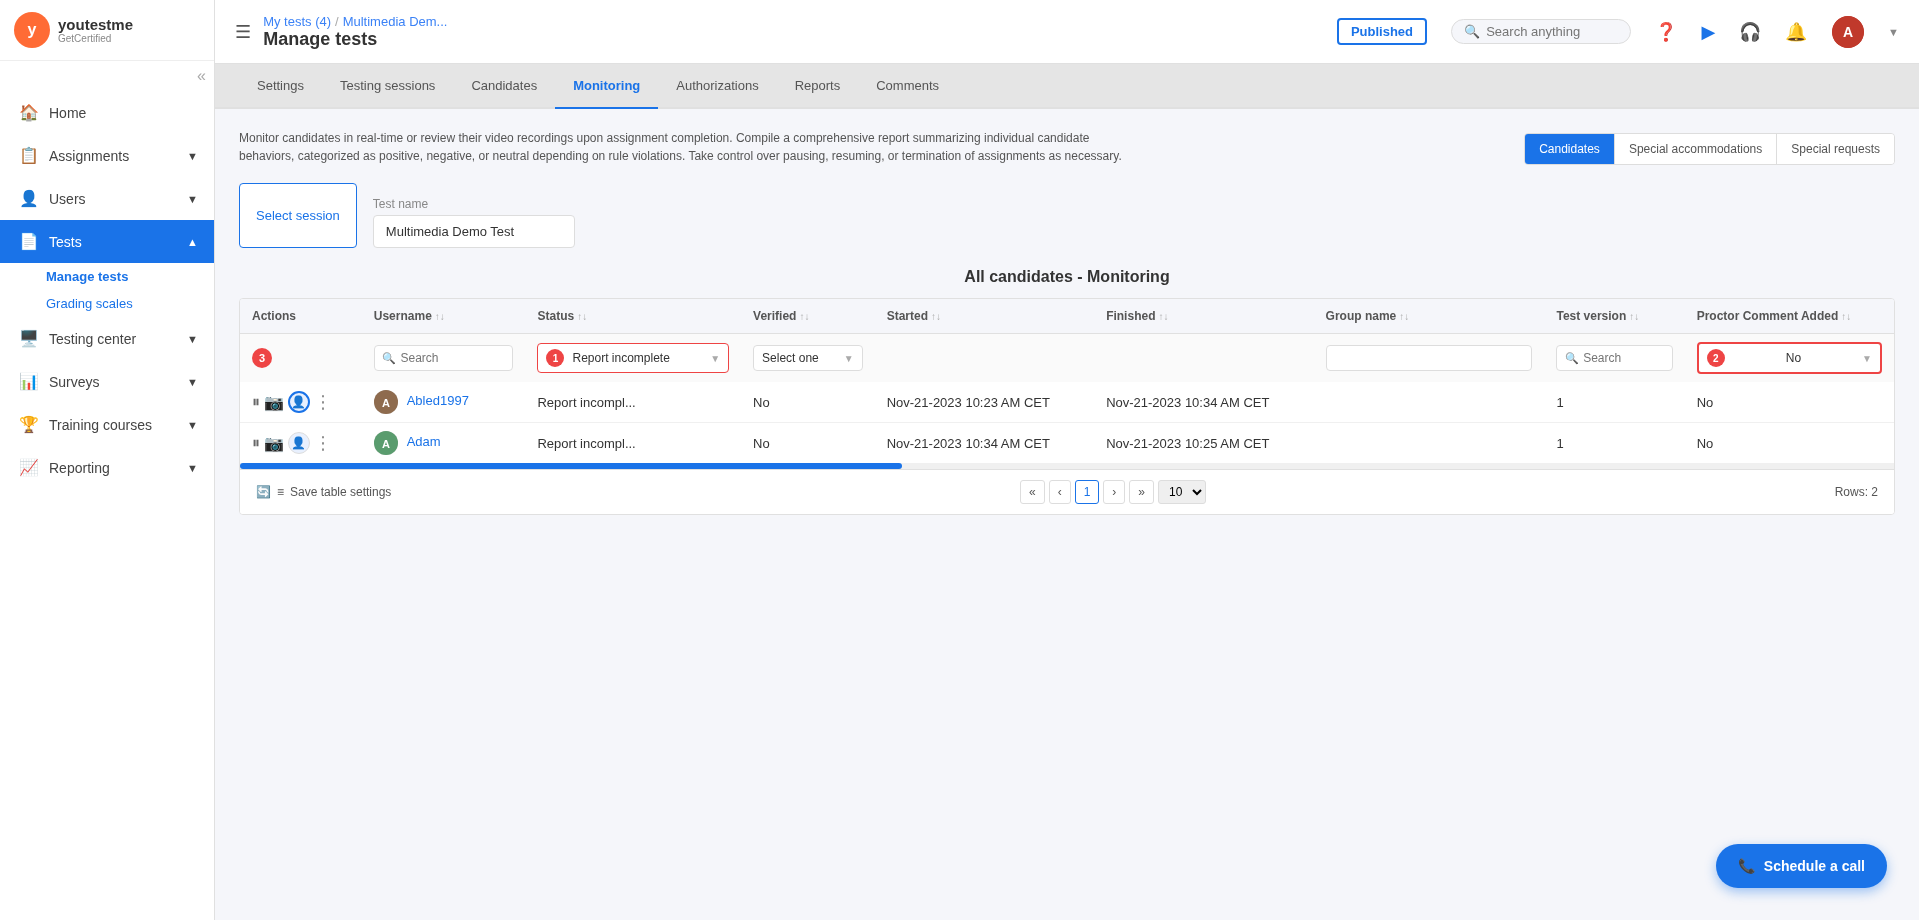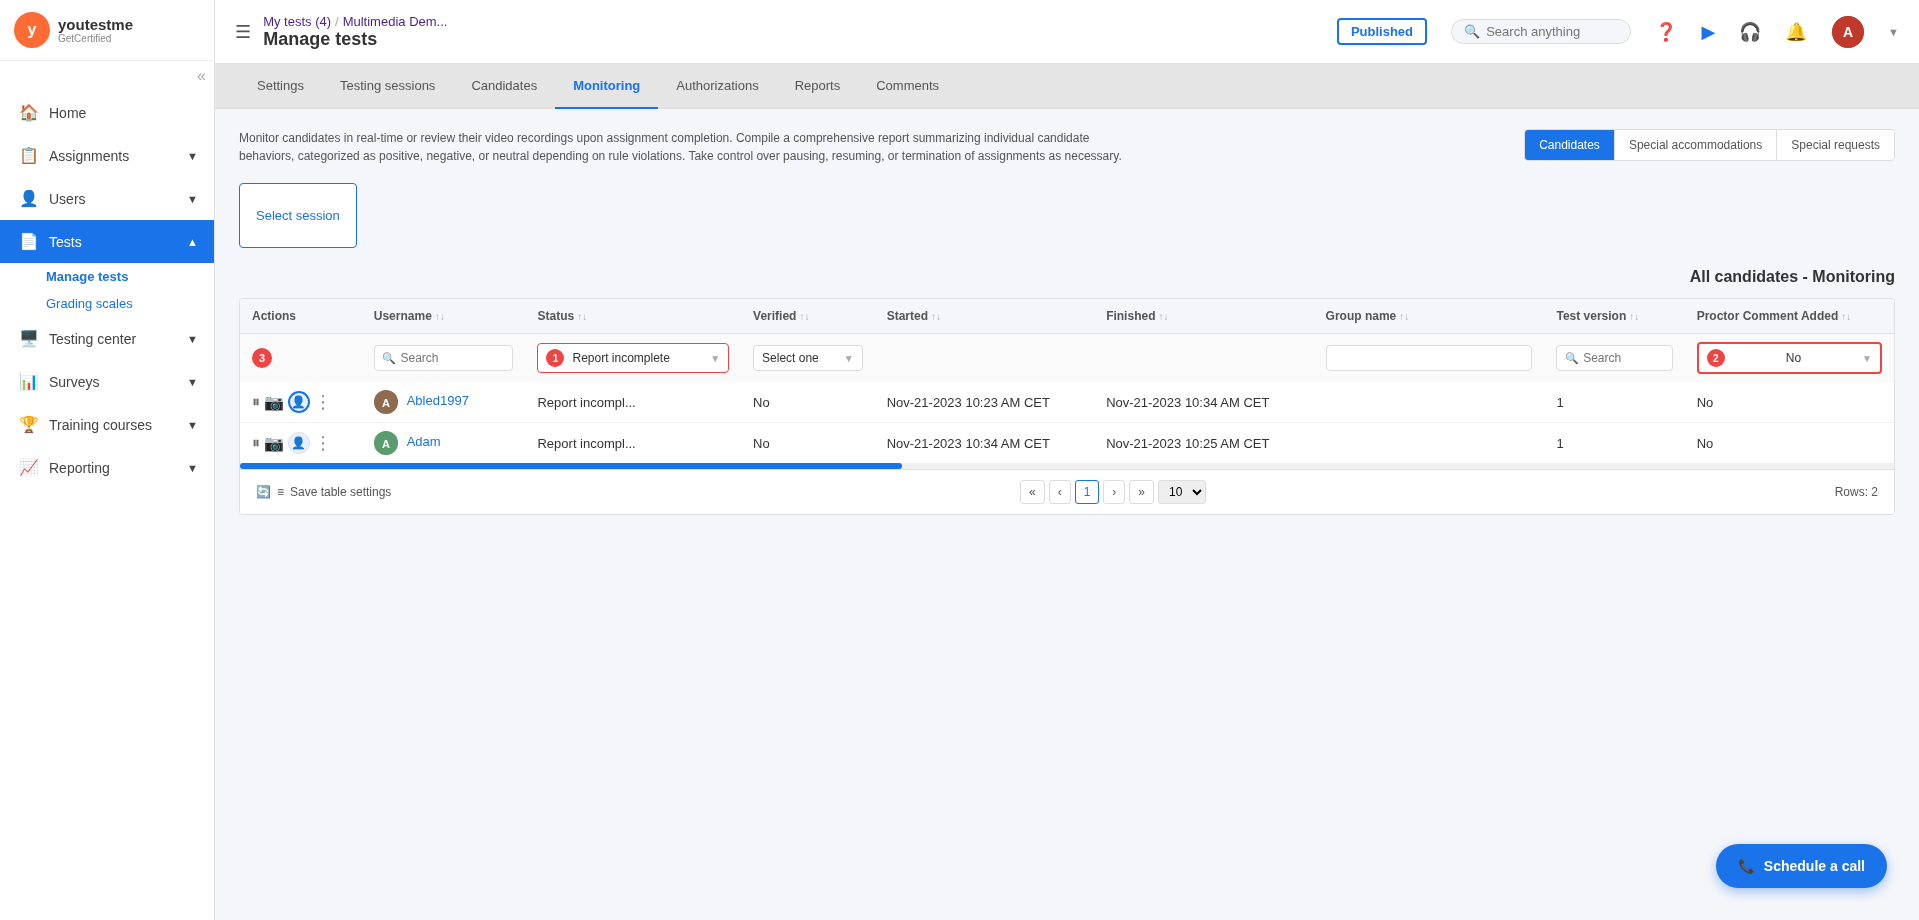--- a/index.html
+++ b/index.html
@@ -20,56 +20,56 @@
     .nav-sub { padding: 6px 16px 6px 46px; cursor: pointer; color: #1a73e8; font-size: 13px; display: block; }
     .nav-sub.active-sub { color: #1a73e8; font-weight: 600; }
 
     
     .main { flex: 1; display: flex; flex-direction: column; overflow: hidden; }
 
     
     .topbar { background: #fff; border-bottom: 1px solid #e0e0e0; padding: 0 20px; height: 64px; display: flex; align-items: center; gap: 12px; }
     .topbar-menu-btn { background: none; border: none; cursor: pointer; font-size: 18px; color: #555; }
     .breadcrumb { display: flex; align-items: center; gap: 4px; flex: 1; }
-    .breadcrumb-link { color: #4c1d95; font-size: 13px; text-decoration: none; cursor: pointer; }
+    .breadcrumb-link { color: #3b82f6; font-size: 13px; text-decoration: none; cursor: pointer; }
     .breadcrumb-sep { color: #aaa; font-size: 13px; }
     .topbar-right { display: flex; align-items: center; gap: 24px; }
     .published-badge { border: 2px solid #1a73e8; color: #1a73e8; border-radius: 4px; padding: 4px 12px; font-size: 13px; font-weight: 600; }
     .search-box { display: flex; align-items: center; background: #f5f6fa; border: 1px solid #ddd; border-radius: 20px; padding: 4px 12px; gap: 6px; min-width: 180px; }
     .search-box input { background: none; border: none; outline: none; font-size: 13px; color: #555; width: 120px; }
     .topbar-icon { font-size: 18px; cursor: pointer; color: #555; }
     .avatar { width: 32px; height: 32px; border-radius: 50%; background: #c0392b; display: flex; align-items: center; justify-content: center; color: #fff; font-size: 14px; font-weight: 600; cursor: pointer; overflow: hidden; }
 
     
     .content { flex: 1; overflow-y: auto; padding: 0; background: #f5f6fa; }
 
     
     .tab-bar { background: #e5e5e5; display: flex; align-items: center; border-bottom: 2px solid #e0e0e0; padding: 0 24px; gap: 0; }
     .tab { padding: 14px 18px; cursor: pointer; font-size: 13px; color: #555; border-bottom: 2px solid transparent; margin-bottom: -2px; white-space: nowrap; }
     .tab.active { color: #1a73e8; border-bottom: 2px solid #1a73e8; font-weight: 600; }
 
     
     .page-body { padding: 20px 24px; }
 
     
-    .info-bar { display: flex; align-items: flex-start; justify-content: space-between; margin-bottom: 18px; }
+    .info-bar { display: flex; align-items: flex-end; justify-content: space-between; margin-bottom: 18px; }
     .info-text { font-size: 12px; color: #555; max-width: 900px; line-height: 1.5; }
     .filter-buttons { display: flex; gap: 0; border: 1px solid #ddd; border-radius: 4px; overflow: hidden; }
     .filter-btn { padding: 8px 14px; border: none; background: #fff; font-size: 12px; cursor: pointer; color: #555; border-right: 1px solid #ddd; }
     .filter-btn:last-child { border-right: none; }
     .filter-btn.active { background: #1a73e8; color: #fff; }
 
     
     .session-row { display: flex; align-items: flex-end; gap: 16px; margin-bottom: 20px; }
     .session-label { font-size: 12px; color: #888; margin-bottom: 4px; }
     .session-btn { border: 1px solid #1a73e8; background: #fff; color: #1a73e8; border-radius: 4px; padding: 24px 16px; font-size: 13px; cursor: pointer; font-weight: 500; }
     .test-name-input { border: 1px solid #ddd; border-radius: 4px; padding: 8px 12px; font-size: 13px; color: #333; background: #fff; min-width: 200px; }
 
     
-    .monitoring-header { display: flex; align-items: center; justify-content: flex-end; margin-bottom: 12px; }
+    .monitoring-header { display: flex; align-items: center; justify-content: flex-end; margin-bottom: 12px; flex-direction: column; }
     .monitoring-title { font-size: 16px; font-weight: 600; color: #333; }
     .monitoring-actions { display: flex; gap: 8px; }
     .supervision-btn { background: #1a73e8; color: #fff; border: none; border-radius: 4px; padding: 8px 16px; font-size: 13px; cursor: pointer; font-weight: 500; }
     .filter-table-btn { background: #fff; border: 1px solid #ddd; border-radius: 4px; padding: 8px 14px; font-size: 13px; cursor: pointer; color: #555; }
 
     
     .table-wrapper { background: #fff; border-radius: 4px; border: 1px solid #e0e0e0; overflow: hidden; }
     table { width: 100%; border-collapse: collapse; }
     thead tr { background: #f5f6fa; }
     th { padding: 10px 12px; text-align: left; font-size: 12px; color: #555; font-weight: 600; border-bottom: 1px solid #e0e0e0; white-space: nowrap; }
@@ -227,20 +227,24 @@
         <div class="filter-buttons">
           <button class="filter-btn active">Candidates</button>
           <button class="filter-btn">Special accommodations</button>
           <button class="filter-btn">Special requests</button>
         </div>
       </div>
 
       <div class="session-row">
         <div>
           <button class="session-btn">Select session</button>
+        </div>
+        <div>
+          <div class="session-label">Test name</div>
+          <input class="test-name-input" type="text" value="Multimedia Demo Test" style="">
         </div>
       </div>
 
       <div class="monitoring-header">
         <span class="monitoring-title">All candidates - Monitoring</span>
       </div>
 
       <div class="table-wrapper">
         <table>
           <thead>

